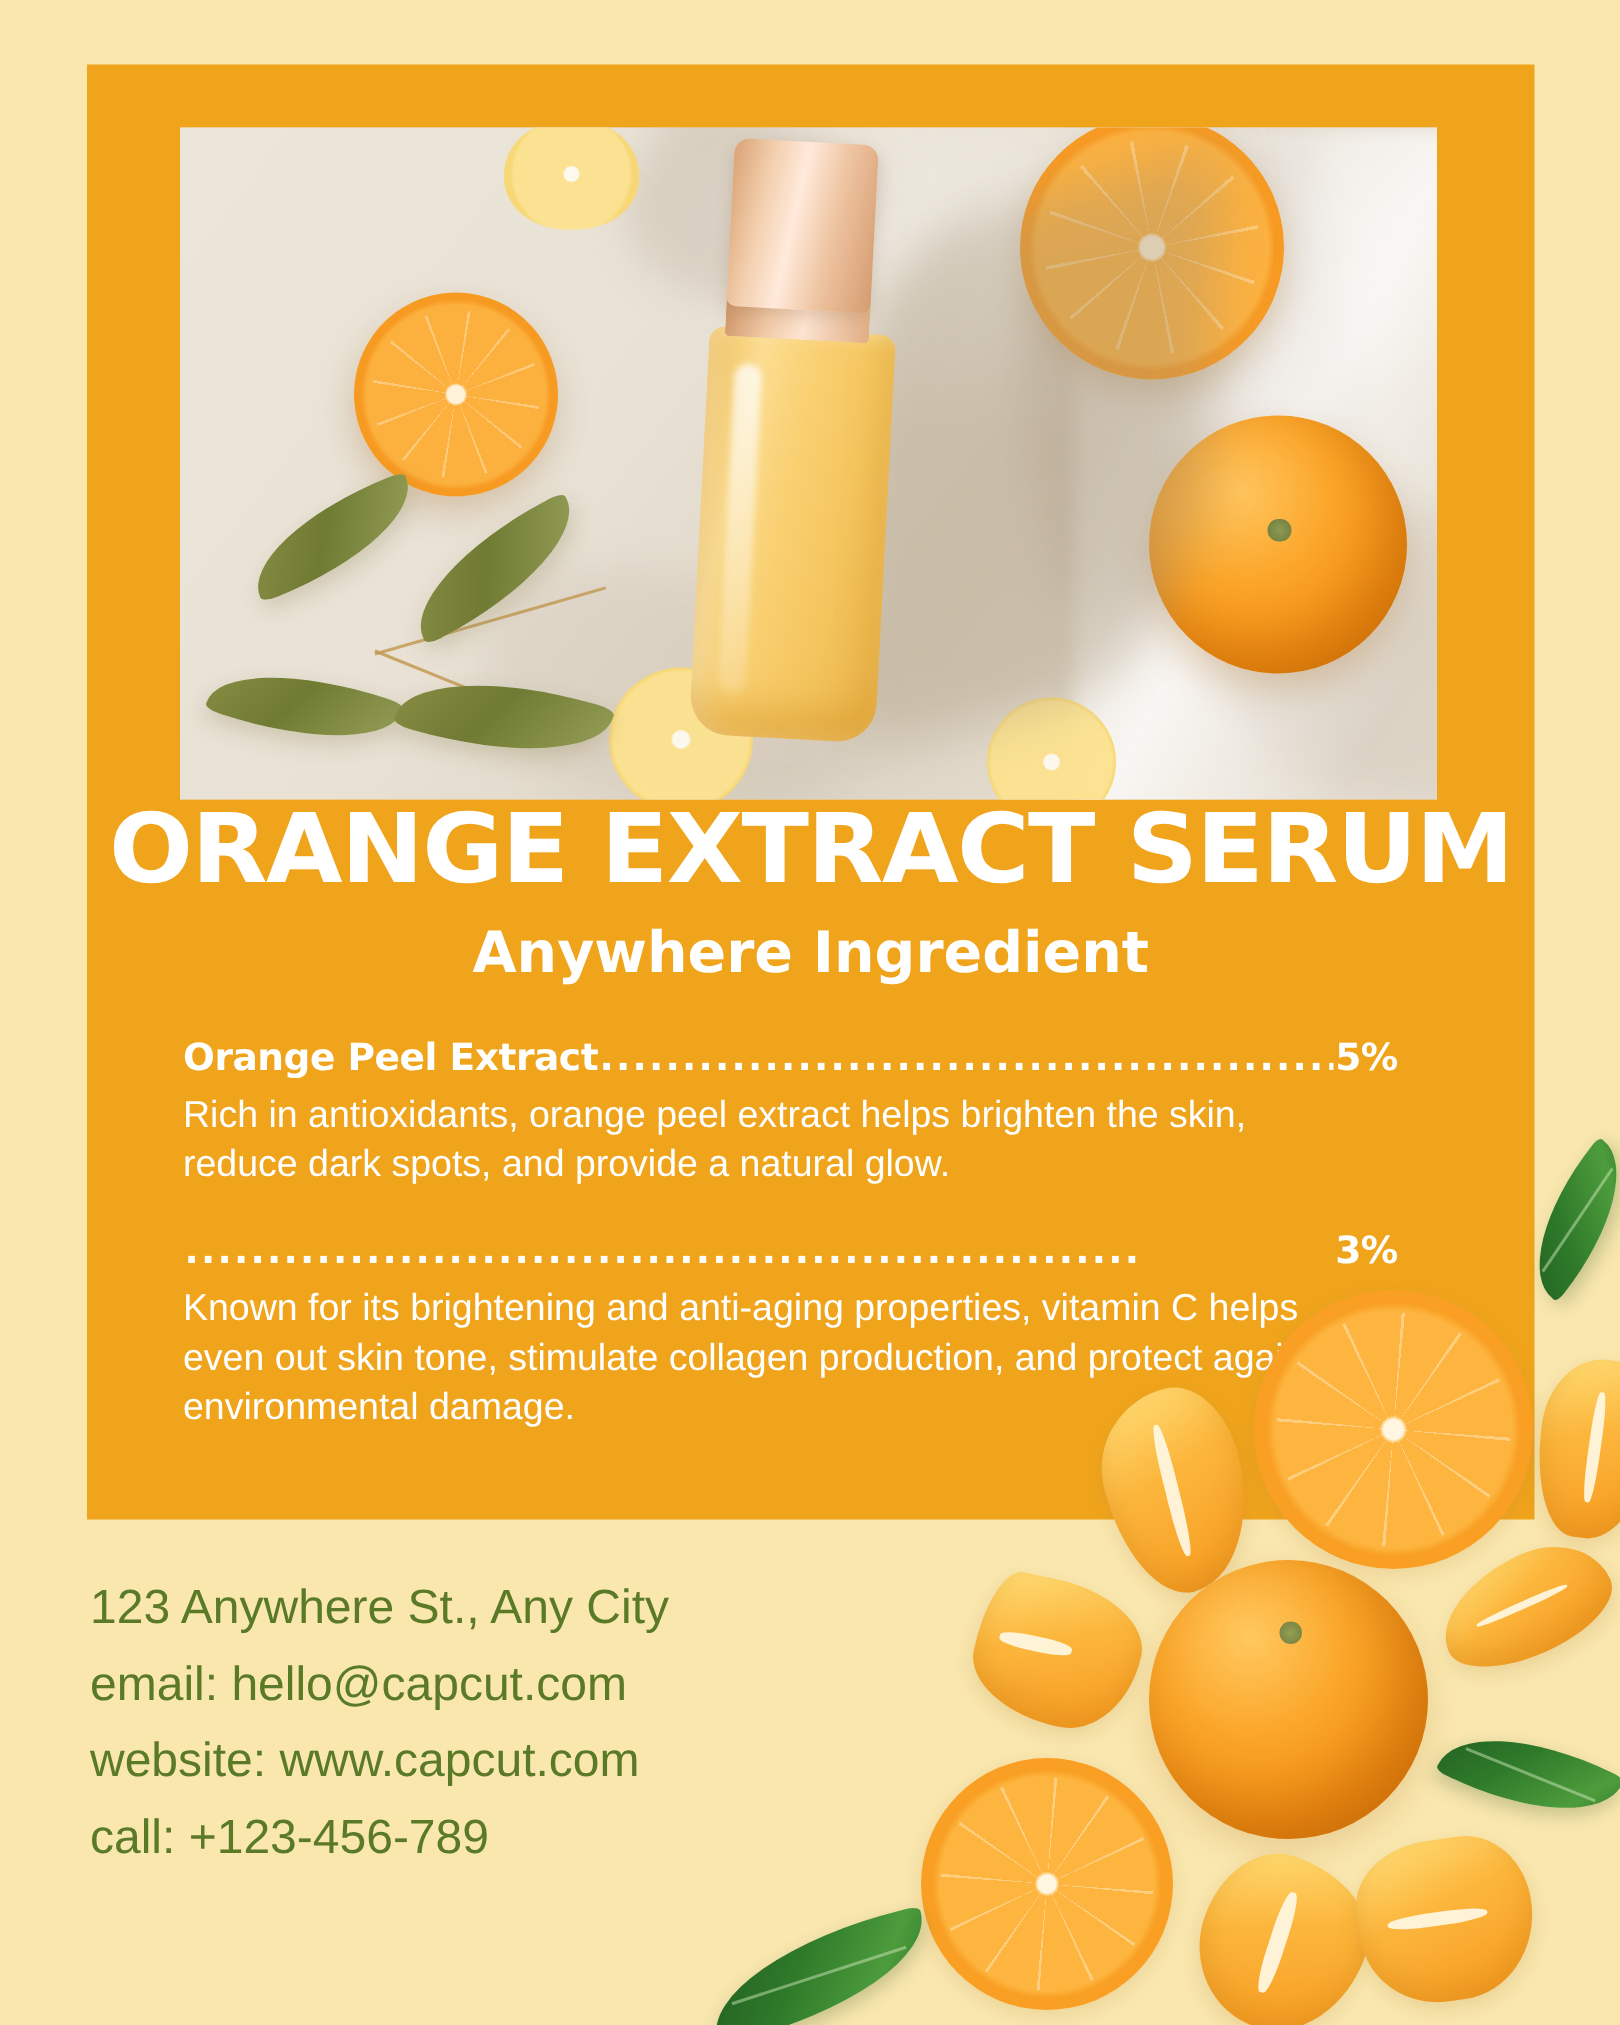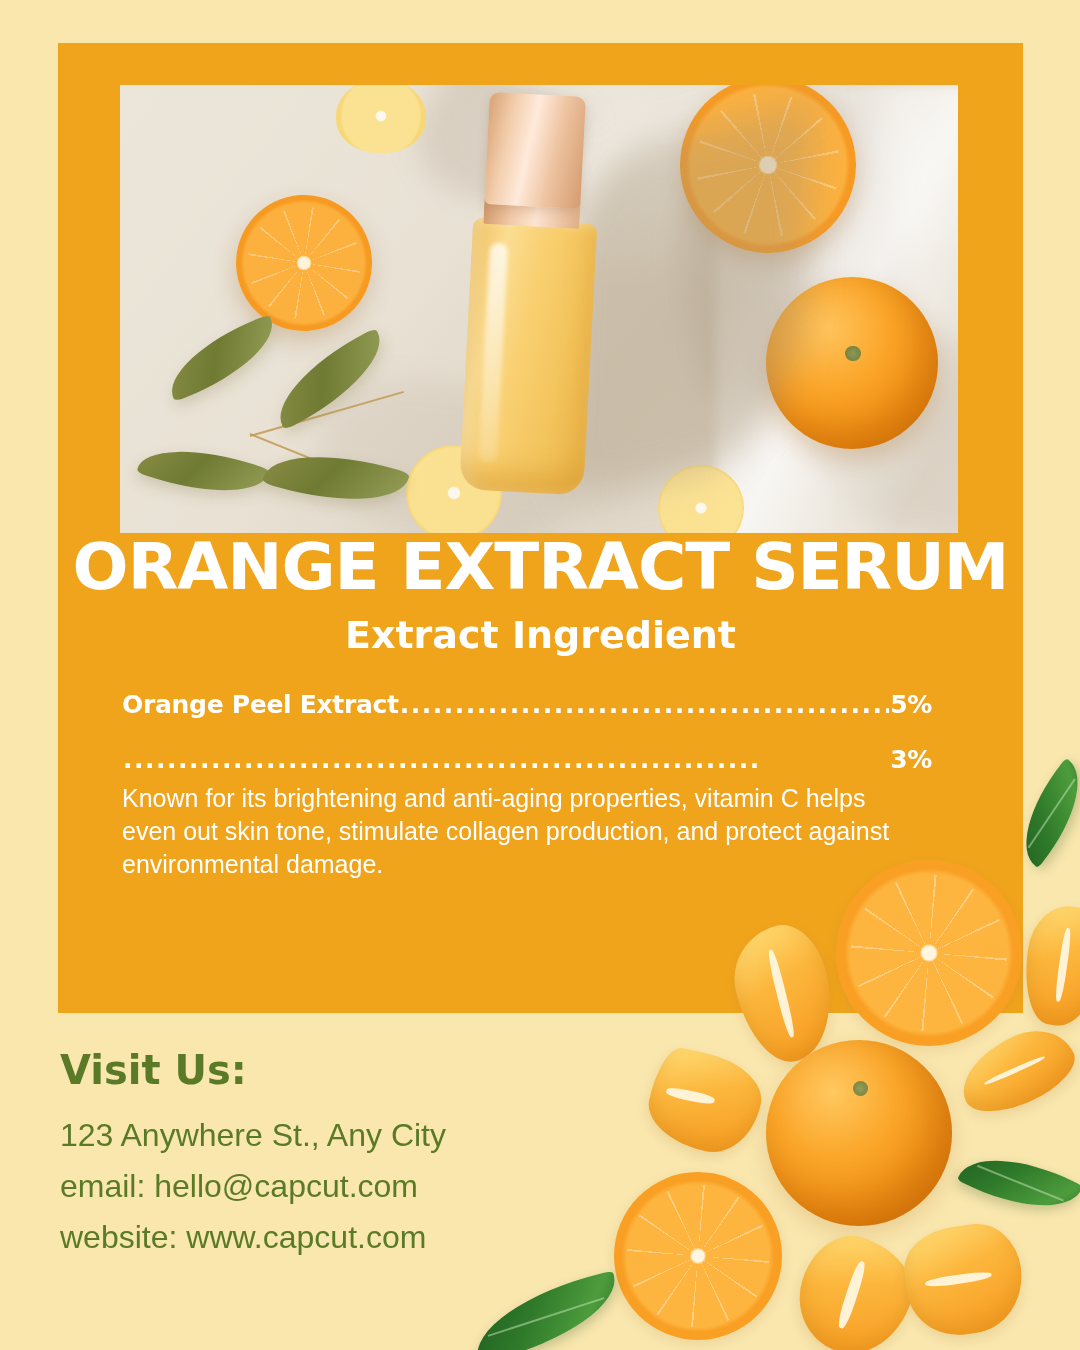--- a/index.html
+++ b/index.html
@@ -351,30 +351,31 @@
     <div class="bottle">
       <div class="bottle-shadow"></div>
       <div class="bottle-body"></div>
       <div class="bottle-gloss"></div>
       <div class="cap-ring"></div>
       <div class="bottle-cap"></div>
     </div>
   </div>
 
   <div class="title">ORANGE EXTRACT SERUM</div>
-  <div class="subtitle">Extract Ingredient</div>
+  <div class="subtitle">Anywhere Ingredient</div>
 
   <div class="ingredients">
 
     <div class="ing-block">
       <div class="ing-head">
         <span class="ing-name">Orange Peel Extract</span>
         <span class="ing-dots">..........................................................</span>
         <span class="ing-pct">5%</span>
       </div>
+      <div class="ing-desc">Rich in antioxidants, orange peel extract helps brighten the skin, reduce dark spots, and provide a natural glow.</div>
     </div>
 
     <div class="ing-block">
       <div class="ing-head">
         <span class="ing-dots">..........................................................</span>
         <span class="ing-pct">3%</span>
       </div>
       <div class="ing-desc">Known for its brightening and anti-aging properties, vitamin C helps even out skin tone, stimulate collagen production, and protect against environmental damage.</div>
     </div>
 
@@ -413,19 +414,19 @@
     <div class="pith" style="left:42%; top:20%; width:10%; height:60%;"></div>
   </div>
   <div class="deco wedge" style="left:906px; top:1226px; width:116px; height:108px; border-radius:50% 40% 50% 50% / 40% 50% 60% 50%; transform:rotate(-8deg);">
     <div class="pith" style="left:16%; top:44%; width:58%; height:9%;"></div>
   </div>
   <div class="deco deco-leaf" style="left:470px; top:1288px; width:152px; height:58px; transform:rotate(-14deg);">
     <div class="vein"></div>
   </div>
 
   <div class="footer">
-    <div class="footer-heading">Visit Us:</div>
     <div class="footer-line">123 Anywhere St., Any City</div>
     <div class="footer-line">email: hello@capcut.com</div>
     <div class="footer-line">website: www.capcut.com</div>
+    <div class="footer-line">call: +123-456-789</div>
   </div>
 
 </div>
 
 </body></html>

